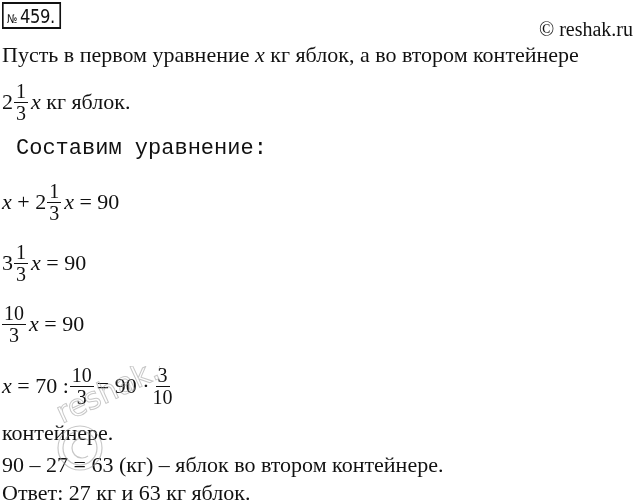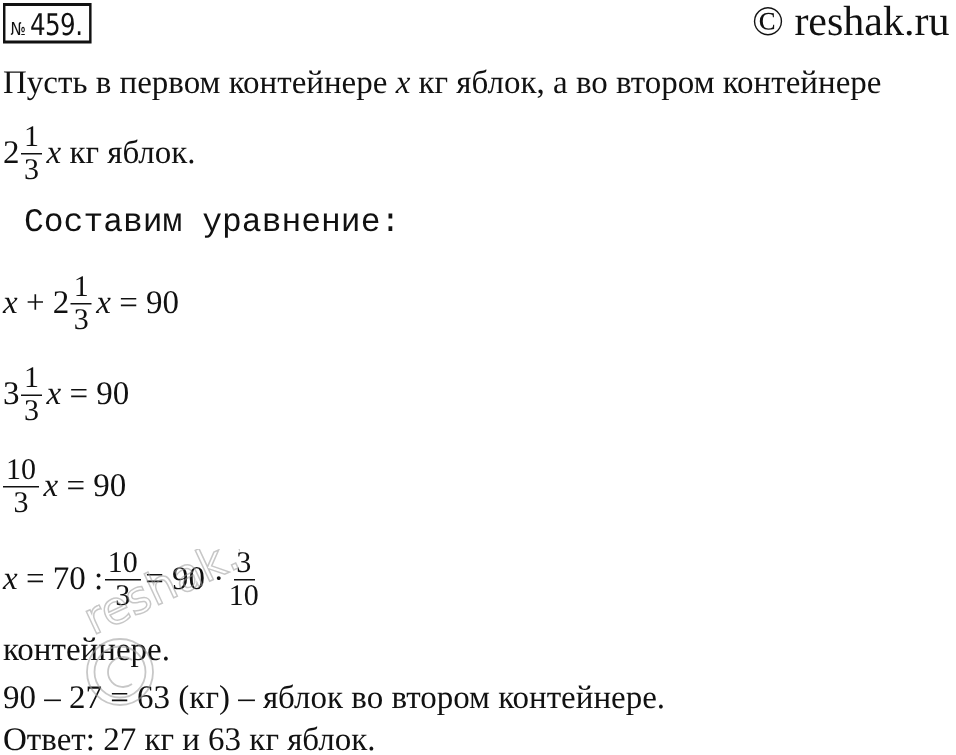--- a/index.html
+++ b/index.html
@@ -11,21 +11,21 @@
     .abs { position: absolute; white-space: nowrap; }
     .txt { font-size: 22px; line-height: 26px; }
     .num-box {
       left: 2px; top: 2px; height: 27px; padding: 0 5px 0 4px;
       border: 2px solid #111; box-sizing: border-box;
       font-family: "DejaVu Sans", sans-serif; font-size: 20px; line-height: 24px;
       letter-spacing: -0.5px; transform: scaleX(0.82); transform-origin: left top;
       display: flex; align-items: baseline;
     }
     .num-box .no { font-size: 12px; margin-right: 4px; }
-    .copyright { right: 4px; top: 2px; font-size: 28px; line-height: 26px; }
+    .copyright { right: 4px; top: 16px; font-size: 20px; line-height: 26px; }
     .frac {
       display: inline-flex; flex-direction: column; align-items: center;
       vertical-align: middle; font-size: 20px; line-height: 21px; margin: 0 3px 0 1px;
       position: relative; top: -1px;
     }
     .frac .nu { border-bottom: 1.2px solid #111; padding: 0 2px; }
     .frac .de { padding: 0 2px; }
     .it { font-style: italic; }
     .watermark {
       left: 50px; top: 366px; width: 110px; height: 110px; pointer-events: none;
@@ -35,21 +35,21 @@
 </head>
 <body>
 
 <div class="abs num-box">
   <span class="no">№</span>
   <span>459.</span>
 </div>
 <div class="abs copyright">© reshak.ru</div>
 
 <div class="abs txt" style="left:2px; top:42px;">
-  <span>Пусть в первом контейнере</span>
+  <span>Пусть в первом уравнение</span>
   <span class="it">x</span>
   <span>кг яблок, а во втором контейнере</span>
 </div>
 
 <div class="abs txt" style="left:2px; top:82px;">
   <span>2</span><span class="frac">
       <span class="nu">1</span>
       <span class="de">3</span>
     </span><span class="it">x</span>
   <span>кг яблок.</span>

